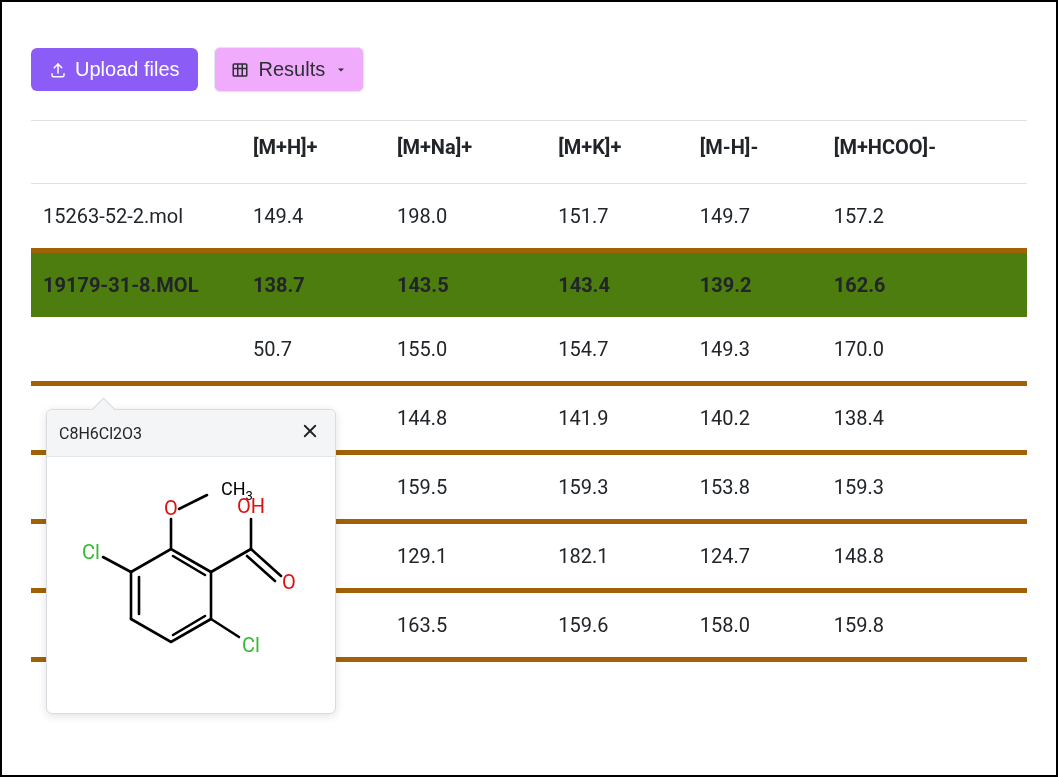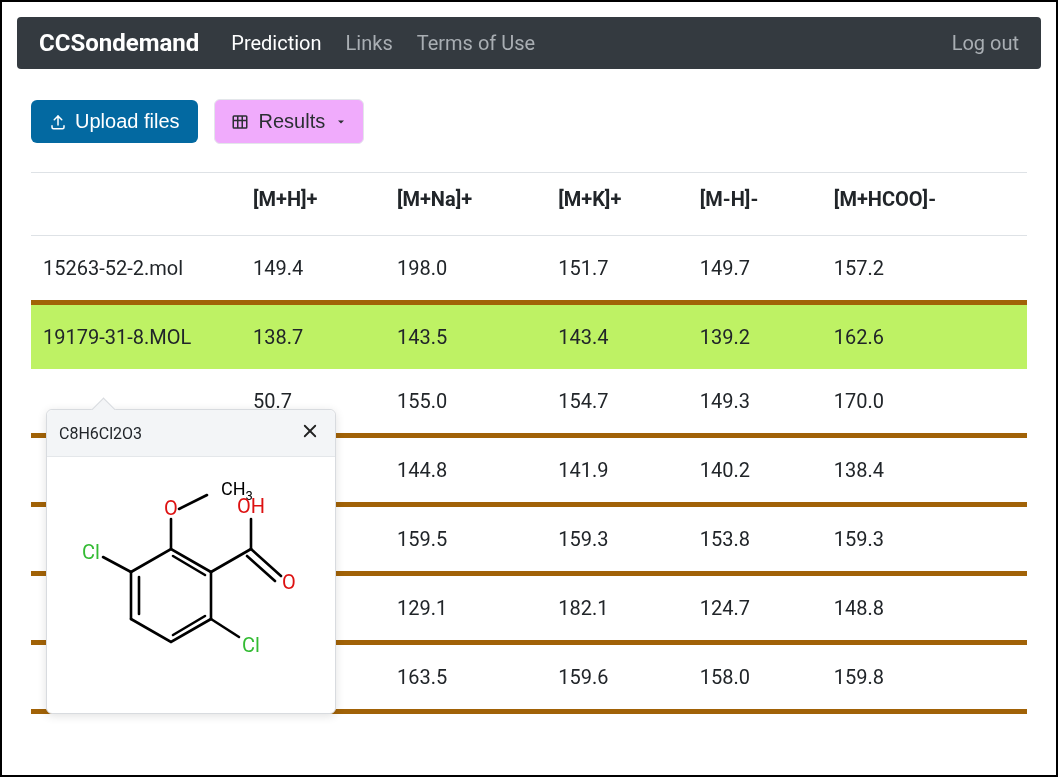--- a/index.html
+++ b/index.html
@@ -45,21 +45,21 @@
     color: #a9aeb3;
     cursor: pointer;
   }
   .toolbar {
     display: flex;
     align-items: center;
     gap: 16px;
     padding: 30px 14px 28px 14px;
   }
   .btn-primary {
-    background: #0369a1;
+    background: #8b5cf6;
     color: #fff;
     border: none;
     border-radius: 6px;
     padding: 10px 18px;
     font-size: 20px;
     display: flex;
     align-items: center;
     gap: 8px;
     cursor: pointer;
   }
@@ -90,22 +90,23 @@
     padding: 14px 12px 24px 12px;
     border-top: 1px solid #dee2e6;
     border-bottom: 1px solid #dee2e6;
   }
   table.results thead th:first-child { width: 210px; }
   table.results tbody td {
     padding: 20px 12px;
     border-bottom: 5px solid #a16207;
   }
   table.results tbody tr.highlight td {
-    background: #bef264;
+    background: #4d7c0f;
     border-bottom: none;
+    font-weight: bold;
   }
   table.results tbody td.num {
     font-variant-numeric: tabular-nums;
   }
   .popover {
     position: absolute;
     left: 44px;
     top: 407px;
     width: 290px;
     background: #fff;
@@ -151,28 +152,20 @@
     justify-content: center;
   }
   .mol-svg { width: 260px; height: 220px; }
   .mol-svg text { font-family: inherit; }
 </style>
 </head>
 <body>
 
 <div class="frame">
 
-  <div class="navbar">
-    <span class="brand">CCSondemand</span>
-    <span class="nav-link active">Prediction</span>
-    <span class="nav-link">Links</span>
-    <span class="nav-link">Terms of Use</span>
-    <span class="nav-spacer"></span>
-    <span class="logout">Log out</span>
-  </div>
 
   <div class="toolbar">
     <button class="btn-primary">
       <span class="icon">
         <svg width="18" height="18" viewBox="0 0 24 24" fill="none" stroke="#fff" stroke-width="2" stroke-linecap="round" stroke-linejoin="round">
           <path d="M4 17v2a2 2 0 0 0 2 2h12a2 2 0 0 0 2-2v-2"></path>
           <polyline points="7 9 12 4 17 9"></polyline>
           <line x1="12" y1="4" x2="12" y2="16"></line>
         </svg>
       </span>

